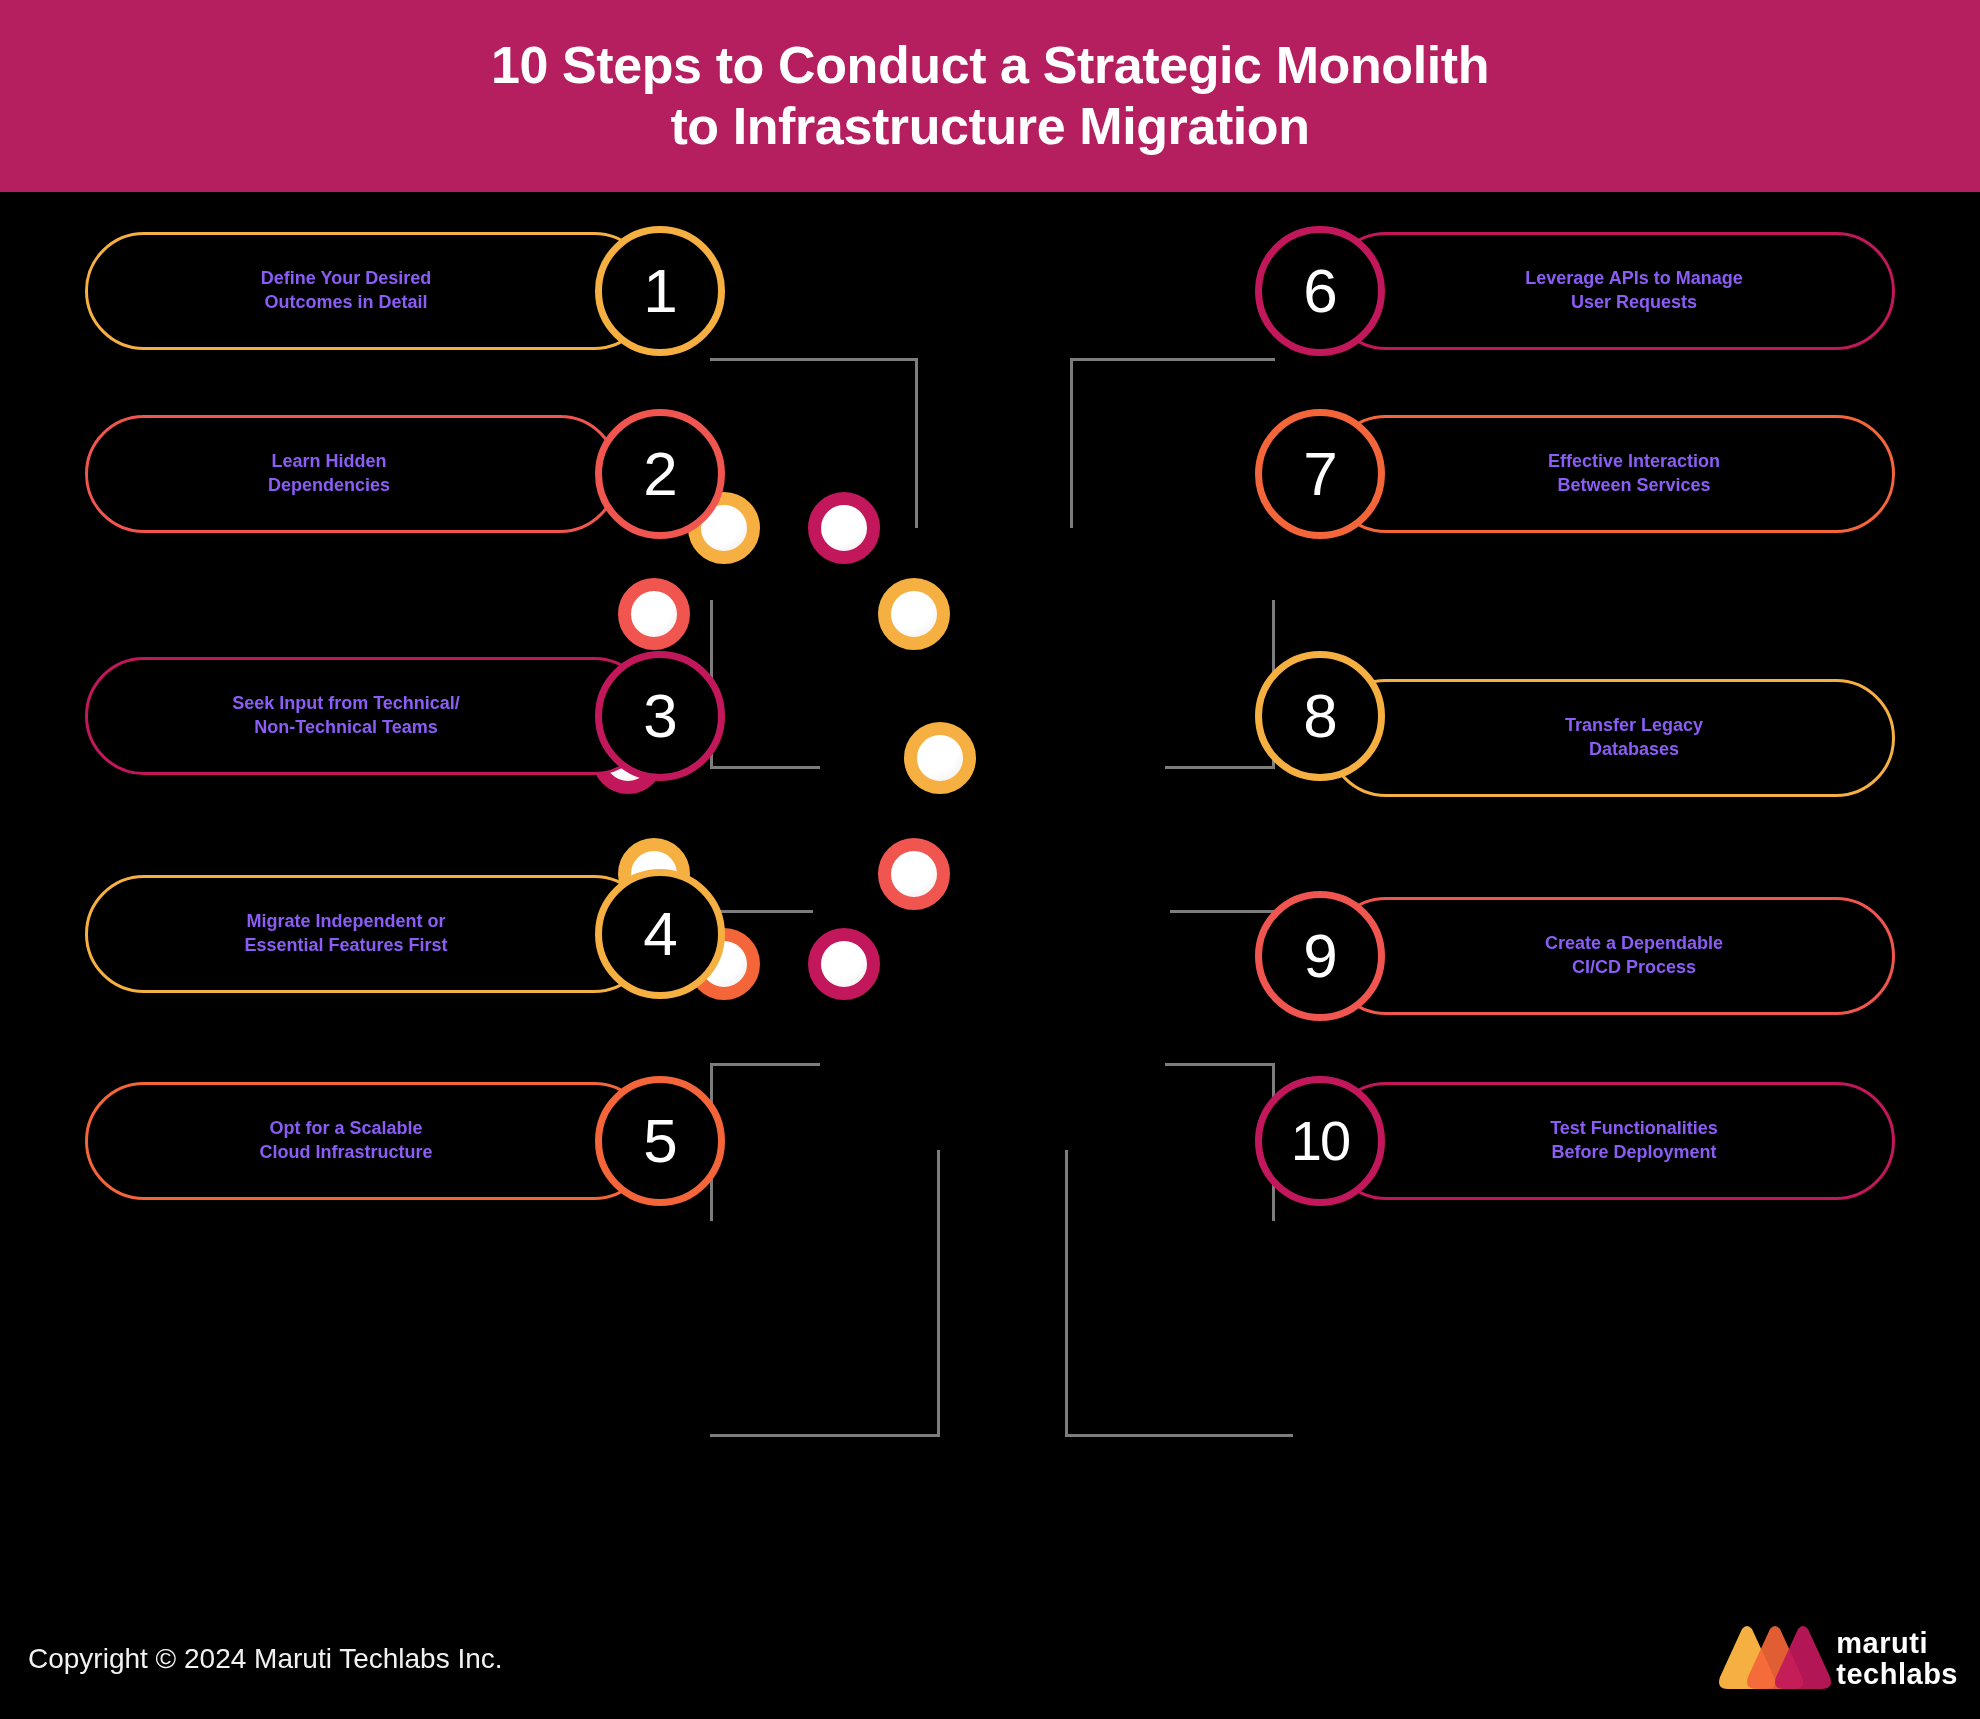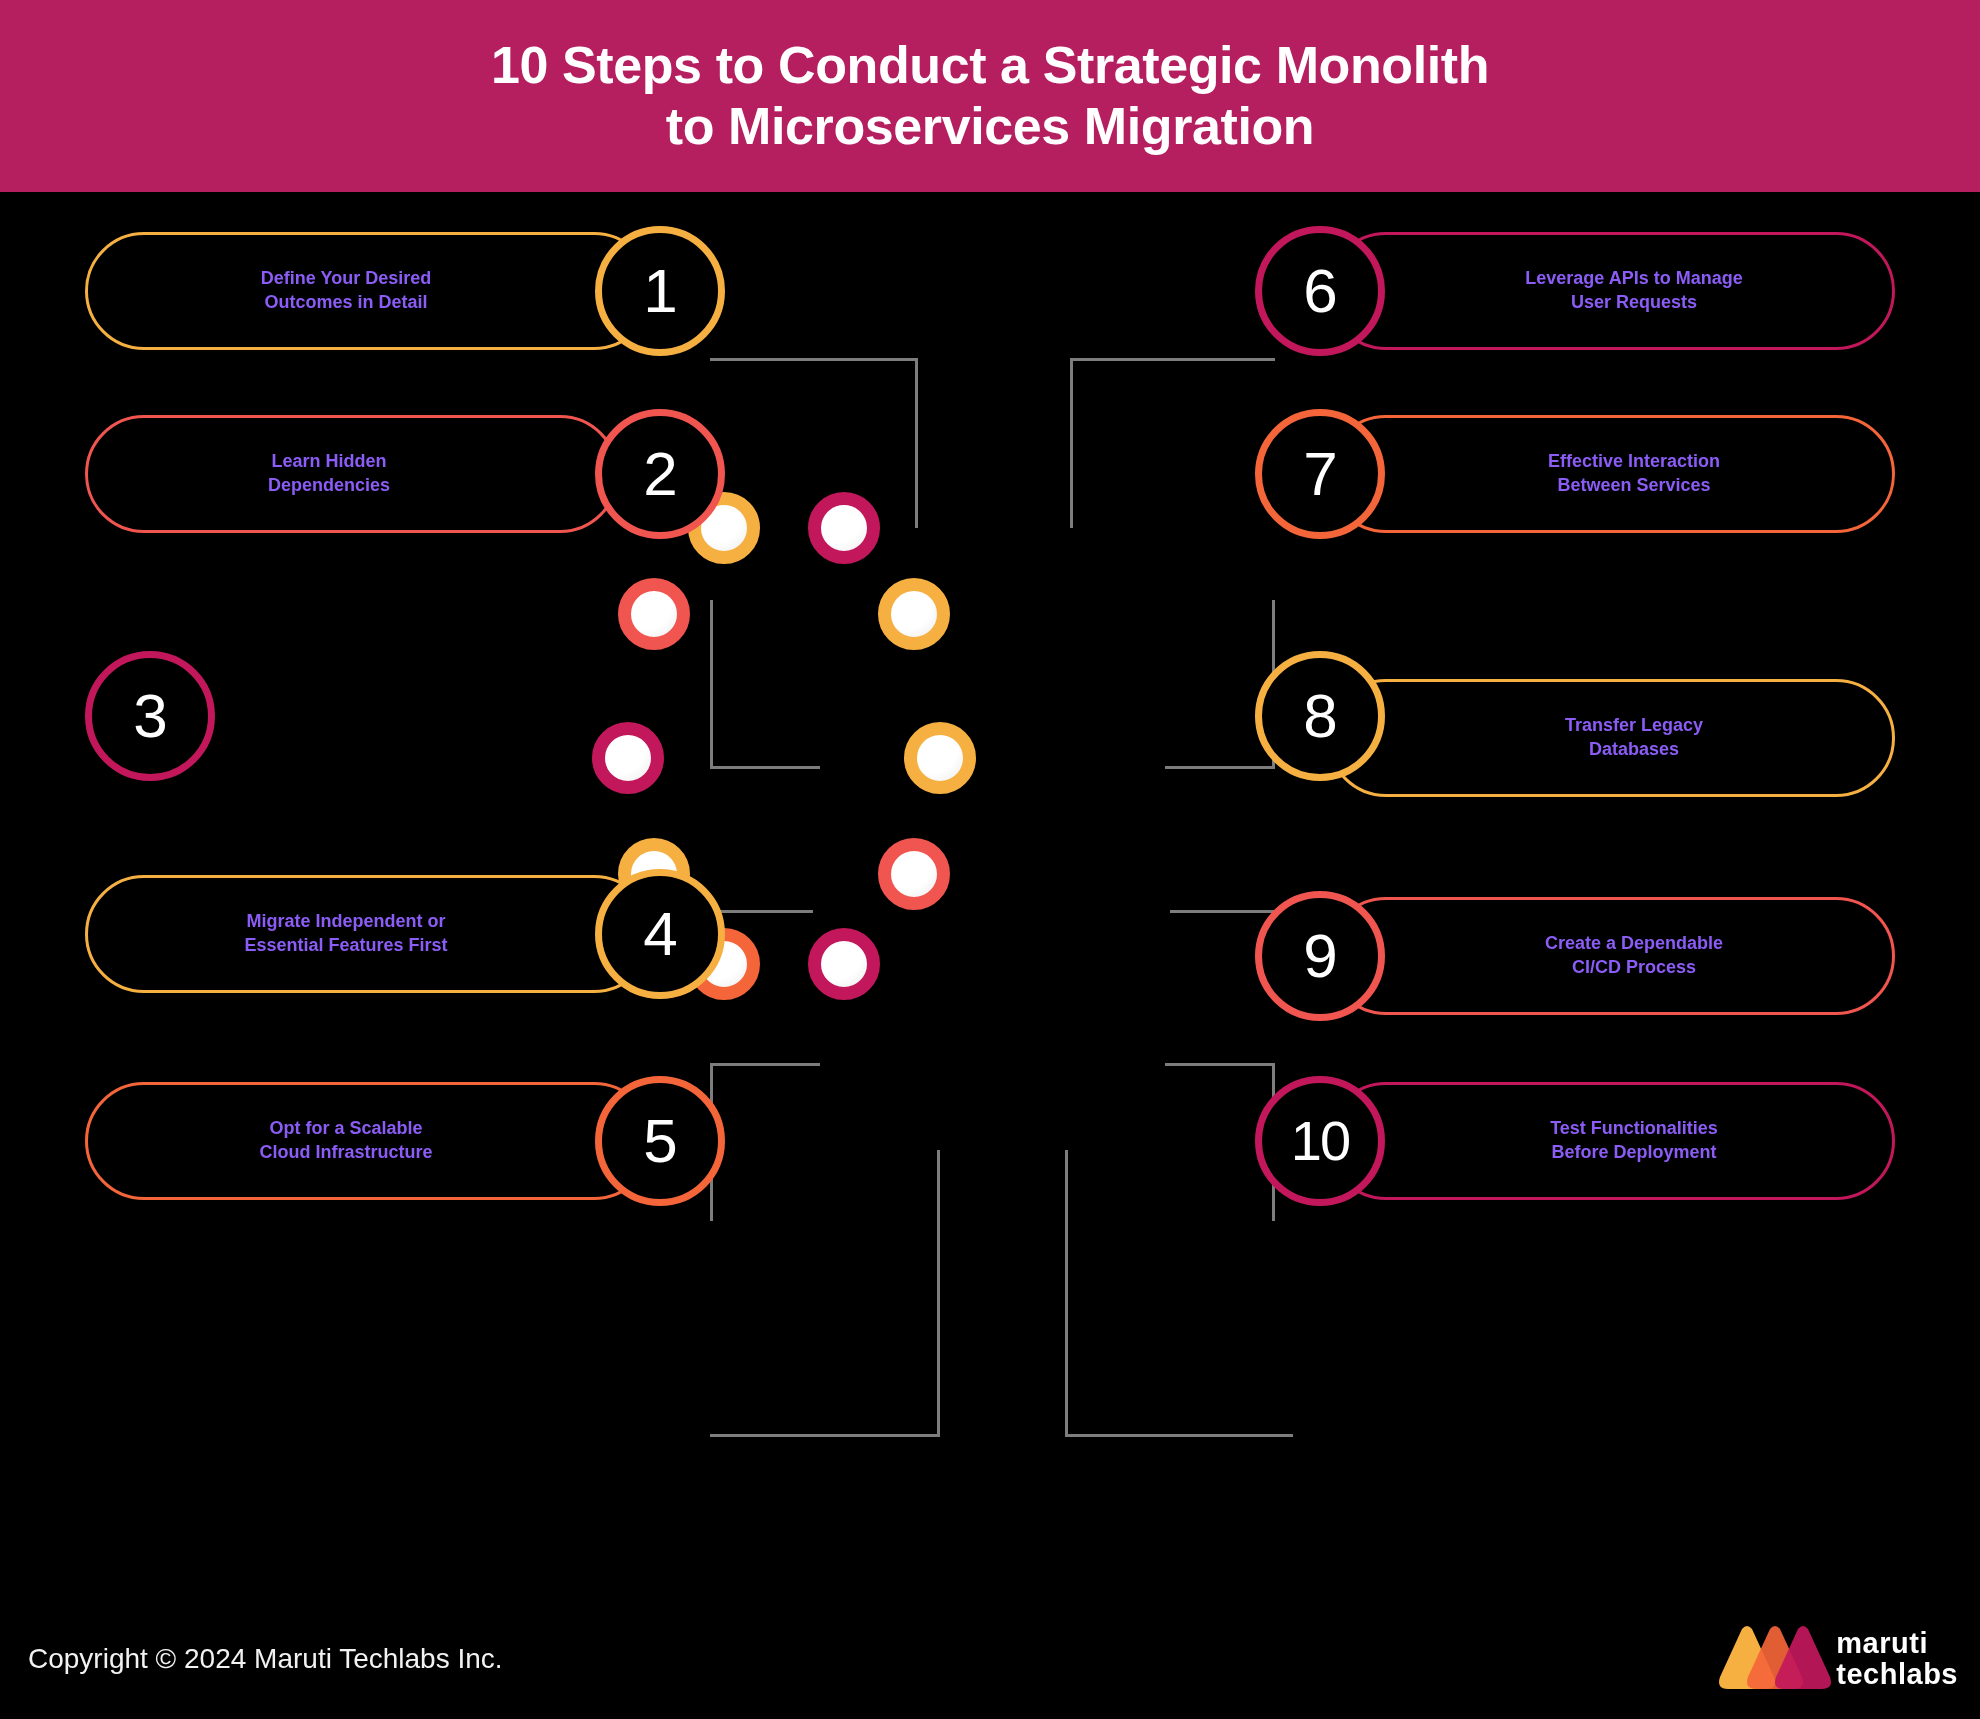--- a/index.html
+++ b/index.html
@@ -88,21 +88,21 @@
   .logo-text .lt2 { display: block; }
 </style>
 </head>
 <body>
 
 <div class="page">
 
   <div class="header">
     <div class="header-title">
       <span>10 Steps to Conduct a Strategic Monolith</span>
-      <span class="l2">to Microservices Migration</span>
+      <span class="l2">to Infrastructure Migration</span>
     </div>
   </div>
 
   <div>
 
     <div class="conn h" style="left:710px; top:358px; width:208px;"></div>
     <div class="conn v" style="left:915px; top:358px; height:170px;"></div>
 
     <div class="conn v" style="left:710px; top:600px; height:168px;"></div>
     <div class="conn h" style="left:710px; top:600px; width:3px;"></div>
@@ -158,20 +158,24 @@
     <div class="pill" style="border-color: rgb(240, 85, 79);">
       <div class="pill-label">Learn Hidden
 Dependencies</div>
     </div>
     <div class="num-circle" style="border-color: rgb(240, 85, 79);">
       <span>2</span>
     </div>
   </div>
 
   <div class="step left" style="top:650px;">
+    <div class="pill" style="border-color: rgb(194, 24, 91);">
+      <div class="pill-label">Seek Input from Technical/
+Non-Technical Teams</div>
+    </div>
     <div class="num-circle" style="border-color: rgb(194, 24, 91);">
       <span>3</span>
     </div>
   </div>
 
   <div class="step left" style="top:868px;">
     <div class="pill" style="border-color: rgb(245, 176, 65);">
       <div class="pill-label">Migrate Independent or
 Essential Features First</div>
     </div>

